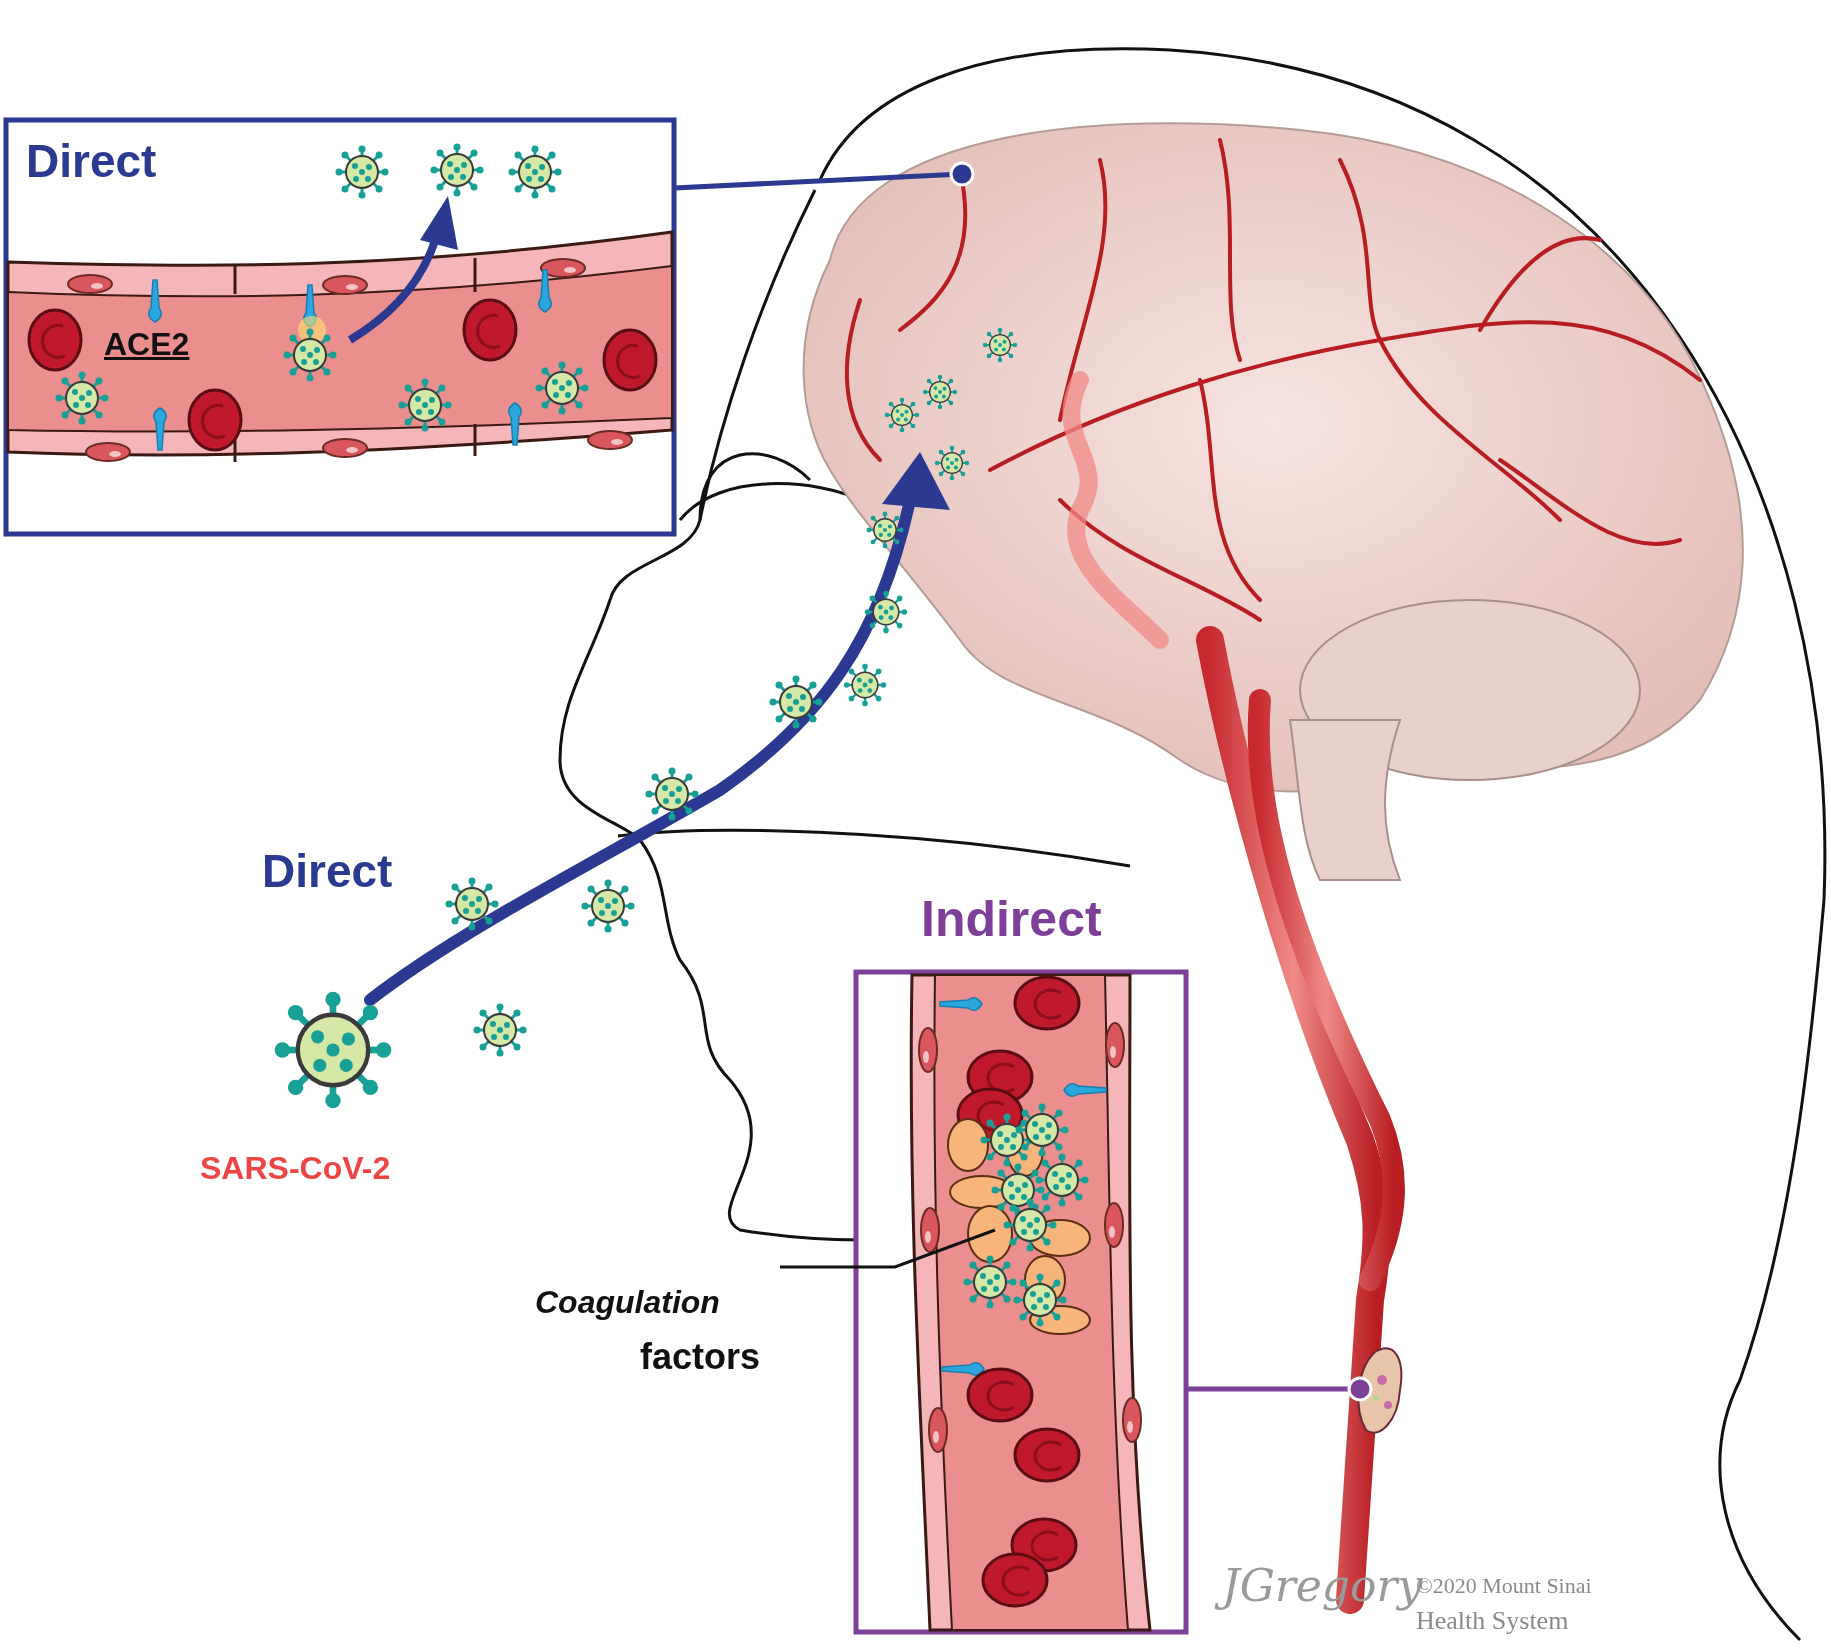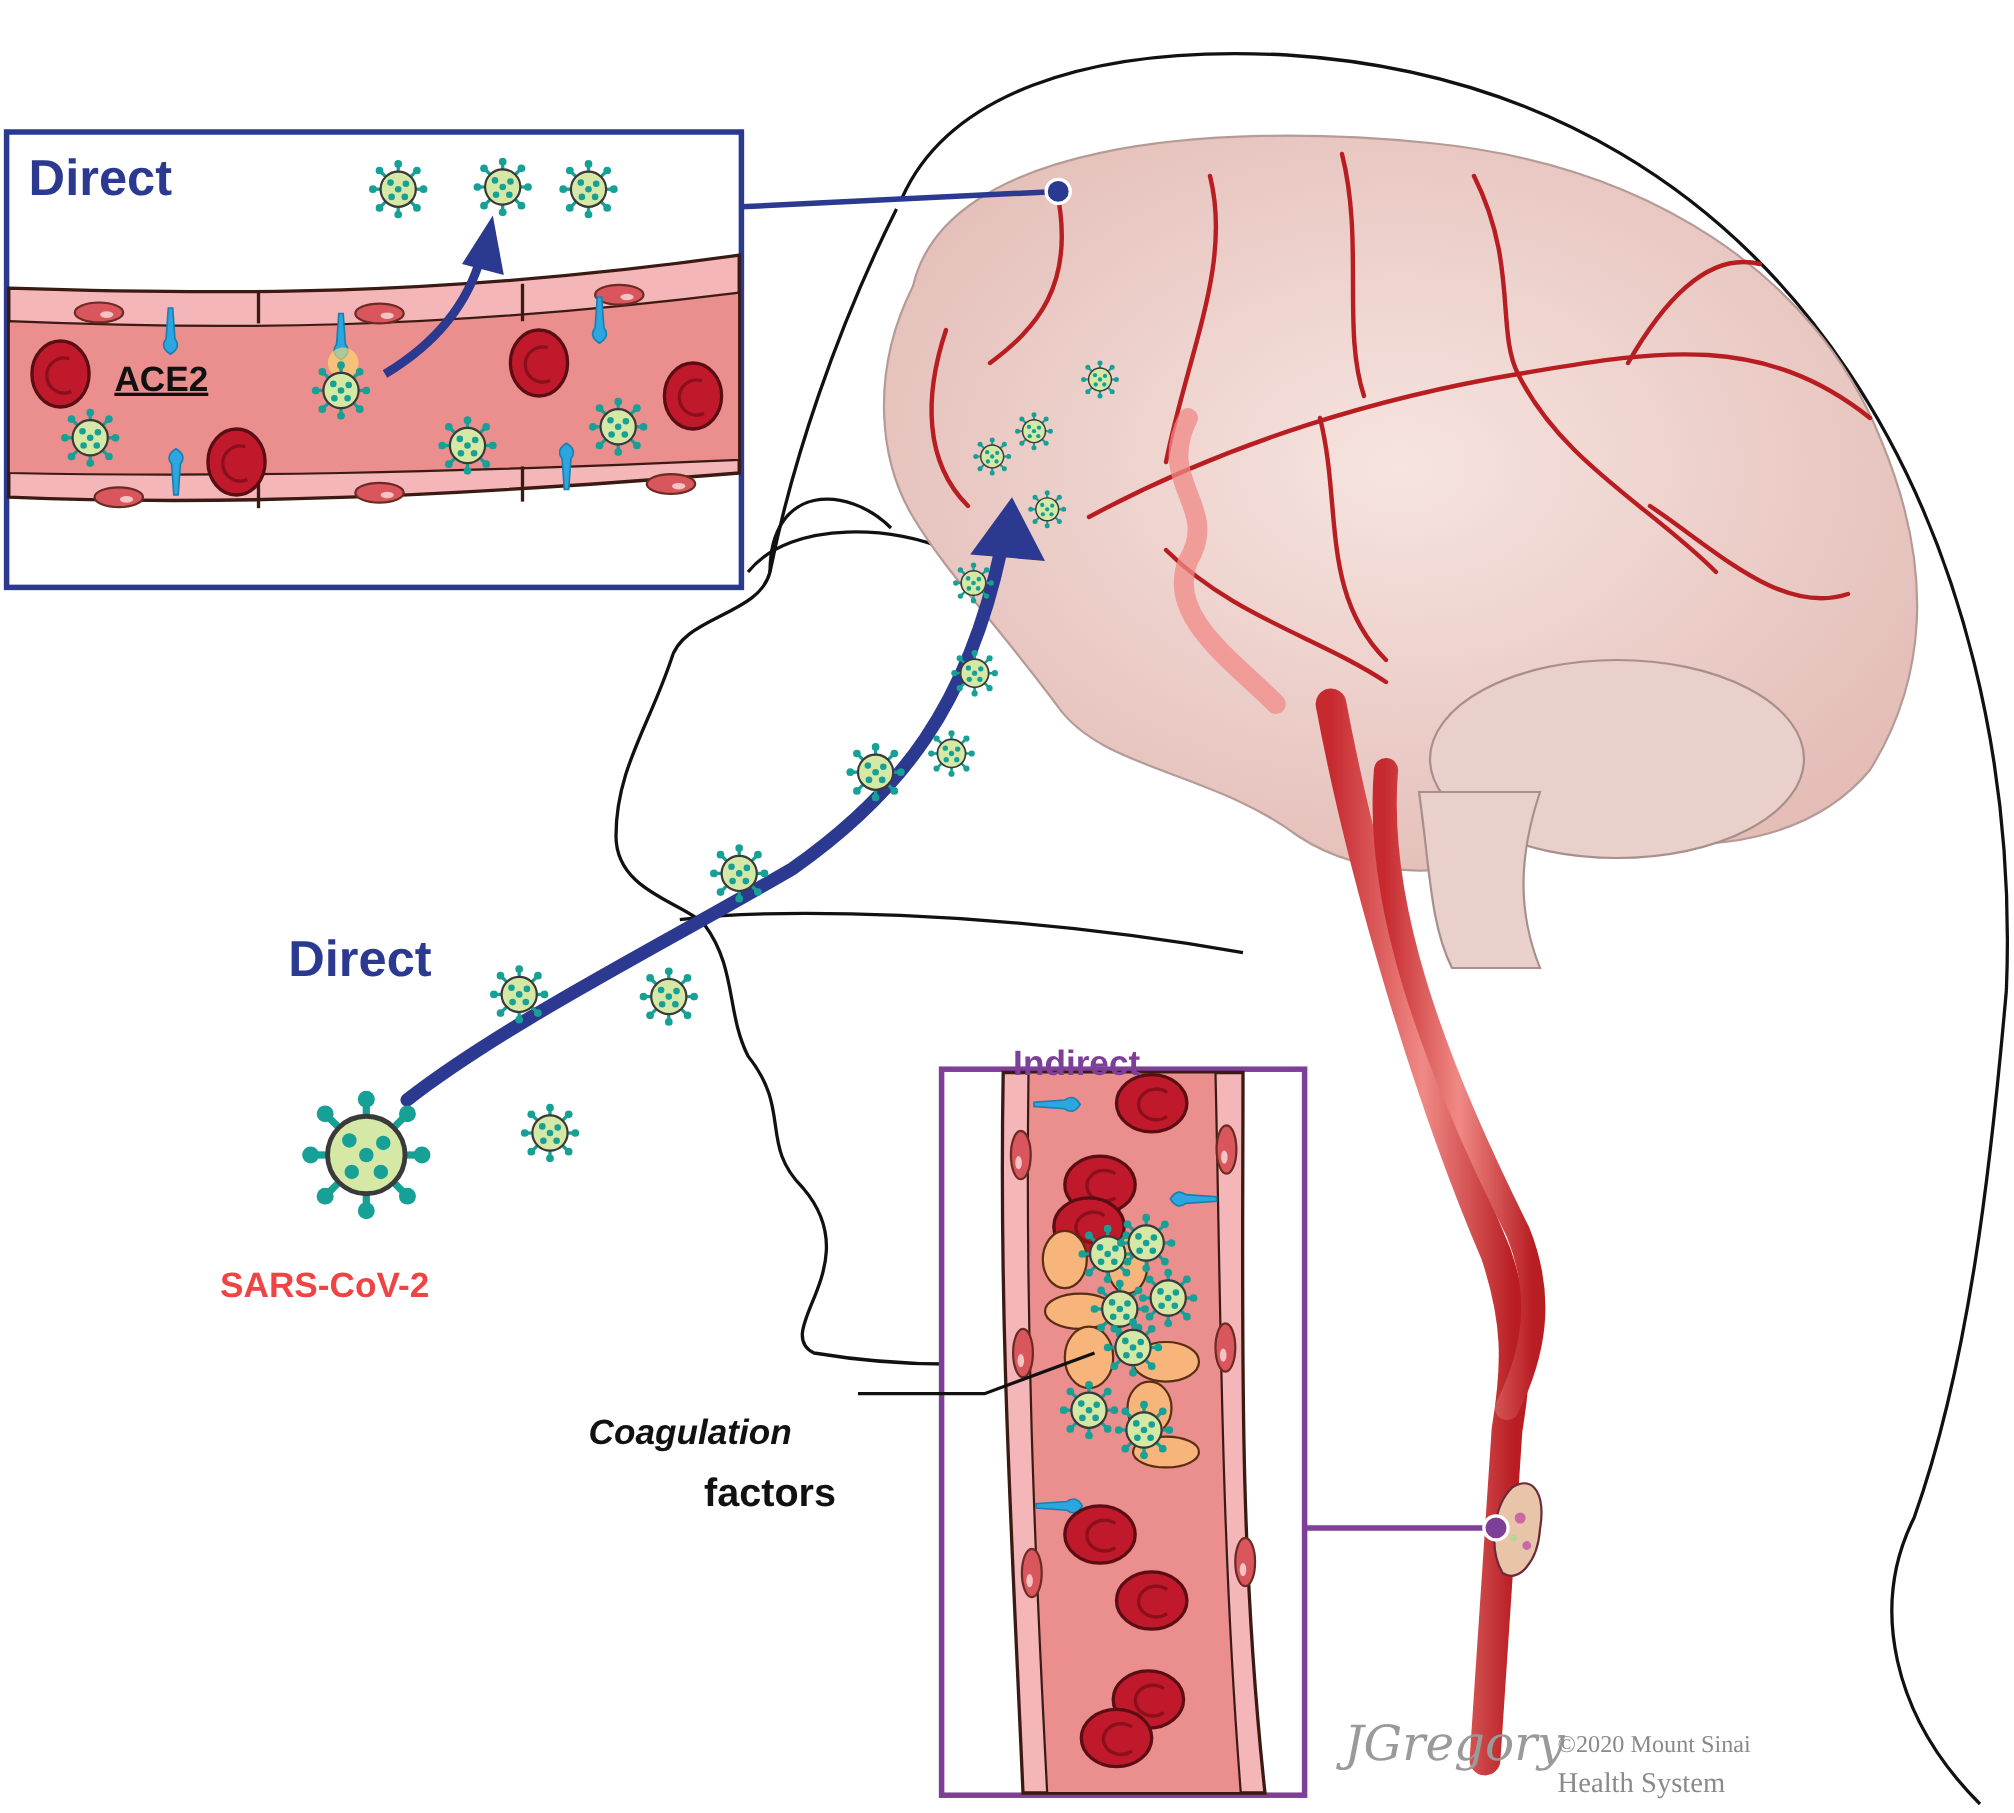--- a/index.html
+++ b/index.html
@@ -1,21 +1,21 @@
 <!DOCTYPE html>
 <html><head>
 <meta charset="utf-8">
 <style>
   html, body { margin: 0; padding: 0; background: #ffffff; }
   body { width: 1831px; height: 1648px; position: relative; overflow: hidden; font-family: "Liberation Sans", sans-serif; }
   #stage { position: absolute; left: 0; top: 0; width: 1831px; height: 1648px; }
   .lbl { position: absolute; font-family: "Liberation Sans", sans-serif; font-weight: bold; white-space: nowrap; }
   .lbl-direct-box { left: 26px; top: 134px; font-size: 46px; color: #2b3990; }
   .lbl-direct-path { left: 262px; top: 844px; font-size: 46px; color: #2b3990; }
-  .lbl-indirect { left: 921px; top: 948px; font-size: 32px; color: #7d3f98; }
+  .lbl-indirect { left: 921px; top: 890px; font-size: 50px; color: #7d3f98; }
   .lbl-ace2 { left: 104px; top: 326px; font-size: 32px; color: #111; text-decoration: underline; }
   .lbl-sars { left: 200px; top: 1150px; font-size: 32px; color: #ef4444; }
   .lbl-coag1 { left: 535px; top: 1284px; font-size: 32px; color: #111; font-style: italic; }
   .lbl-coag2 { left: 640px; top: 1336px; font-size: 36px; color: #111; }
   .lbl-sig { left: 1222px; top: 1560px; font-family: "DejaVu Serif", serif; font-style: italic; font-weight: normal; font-size: 44px; color: #9a9a9a; }
   .lbl-copy1 { left: 1416px; top: 1573px; font-family: "Liberation Serif", serif; font-weight: normal; font-size: 22px; color: #8a8a8a; }
   .lbl-copy2 { left: 1416px; top: 1606px; font-family: "Liberation Serif", serif; font-weight: normal; font-size: 26px; color: #8a8a8a; text-align: right; }
 </style>
 </head>
 <body>

